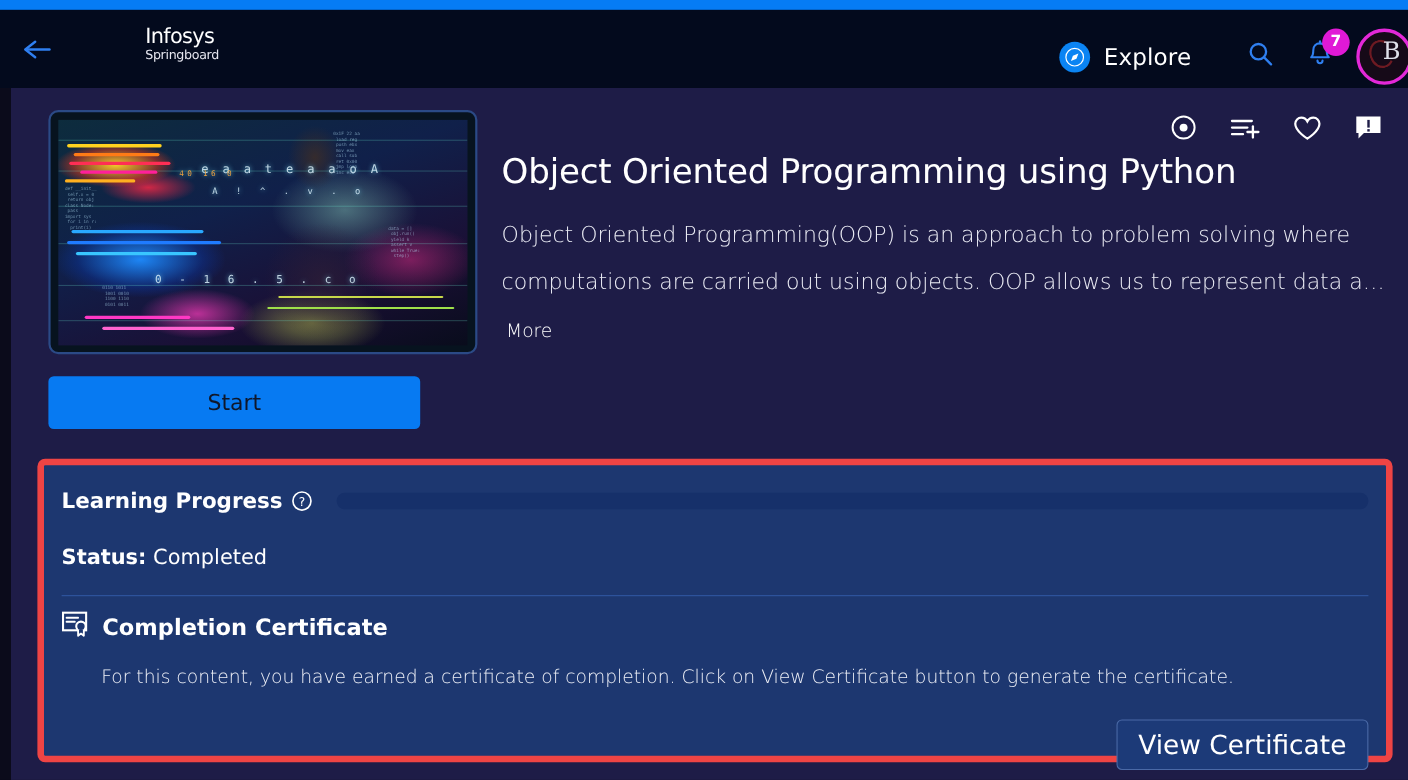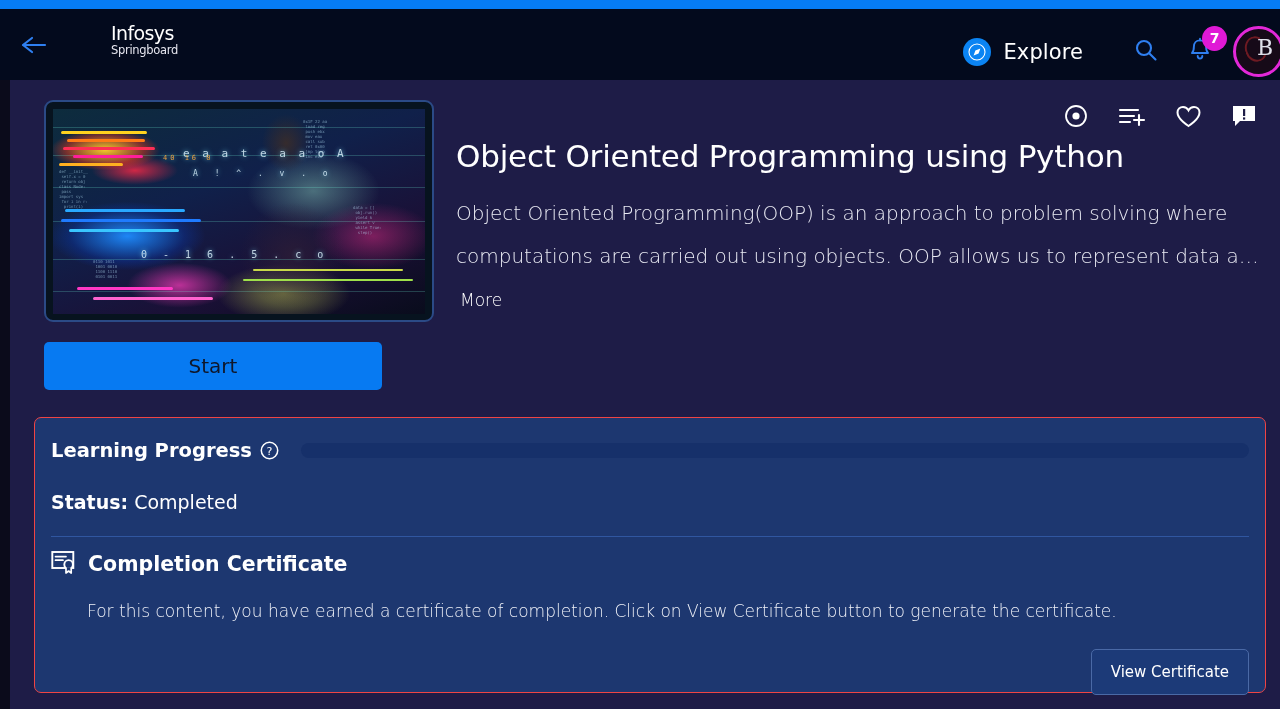--- a/index.html
+++ b/index.html
@@ -43,21 +43,21 @@
     position: absolute;
     left: 16px; top: 18px;
     width: 36px; height: 36px;
     display: flex; align-items: center; justify-content: center;
     cursor: pointer;
   }
   .back-btn svg { display:block; }
 
   .brand {
     position: absolute;
-    left: 111px; top: 14px;
+    left: 132px; top: 14px;
     width: 76px;
     user-select: none;
   }
   .brand-top {
     font-family: "DejaVu Sans", sans-serif;
     font-size: 19px;
     letter-spacing: -0.6px;
     color: #ffffff;
     line-height: 20px;
     font-weight: 400;
@@ -290,21 +290,21 @@
   }
 
   
   .prog-card {
     position: absolute;
     left: 24px; top: 337px;
     width: 1232px;
     height: 276px;
     background: #1d3770;
     border-radius: 7px;
-    border: 1px solid #ef4444;
+    border: 6px solid #ef4444;
   }
 
   .prog-row {
     position: absolute;
     left: 16px; top: 21px;
     right: 16px;
     display: flex;
     align-items: center;
   }
   .prog-label {
@@ -378,21 +378,21 @@
   }
   .cert-btn {
     position: absolute;
     right: 16px; top: 231px;
     height: 46px;
     padding: 0 19px;
     background: #1c3a78;
     border: 1px solid #4a69a6;
     border-radius: 5px;
     color: #ffffff;
-    font-size: 15px;
+    font-size: 24px;
     font-family: "DejaVu Sans", sans-serif;
     cursor: pointer;
   }
 </style>
 </head>
 <body>
 
 <div id="app">
 
   <div class="top-accent"></div>

